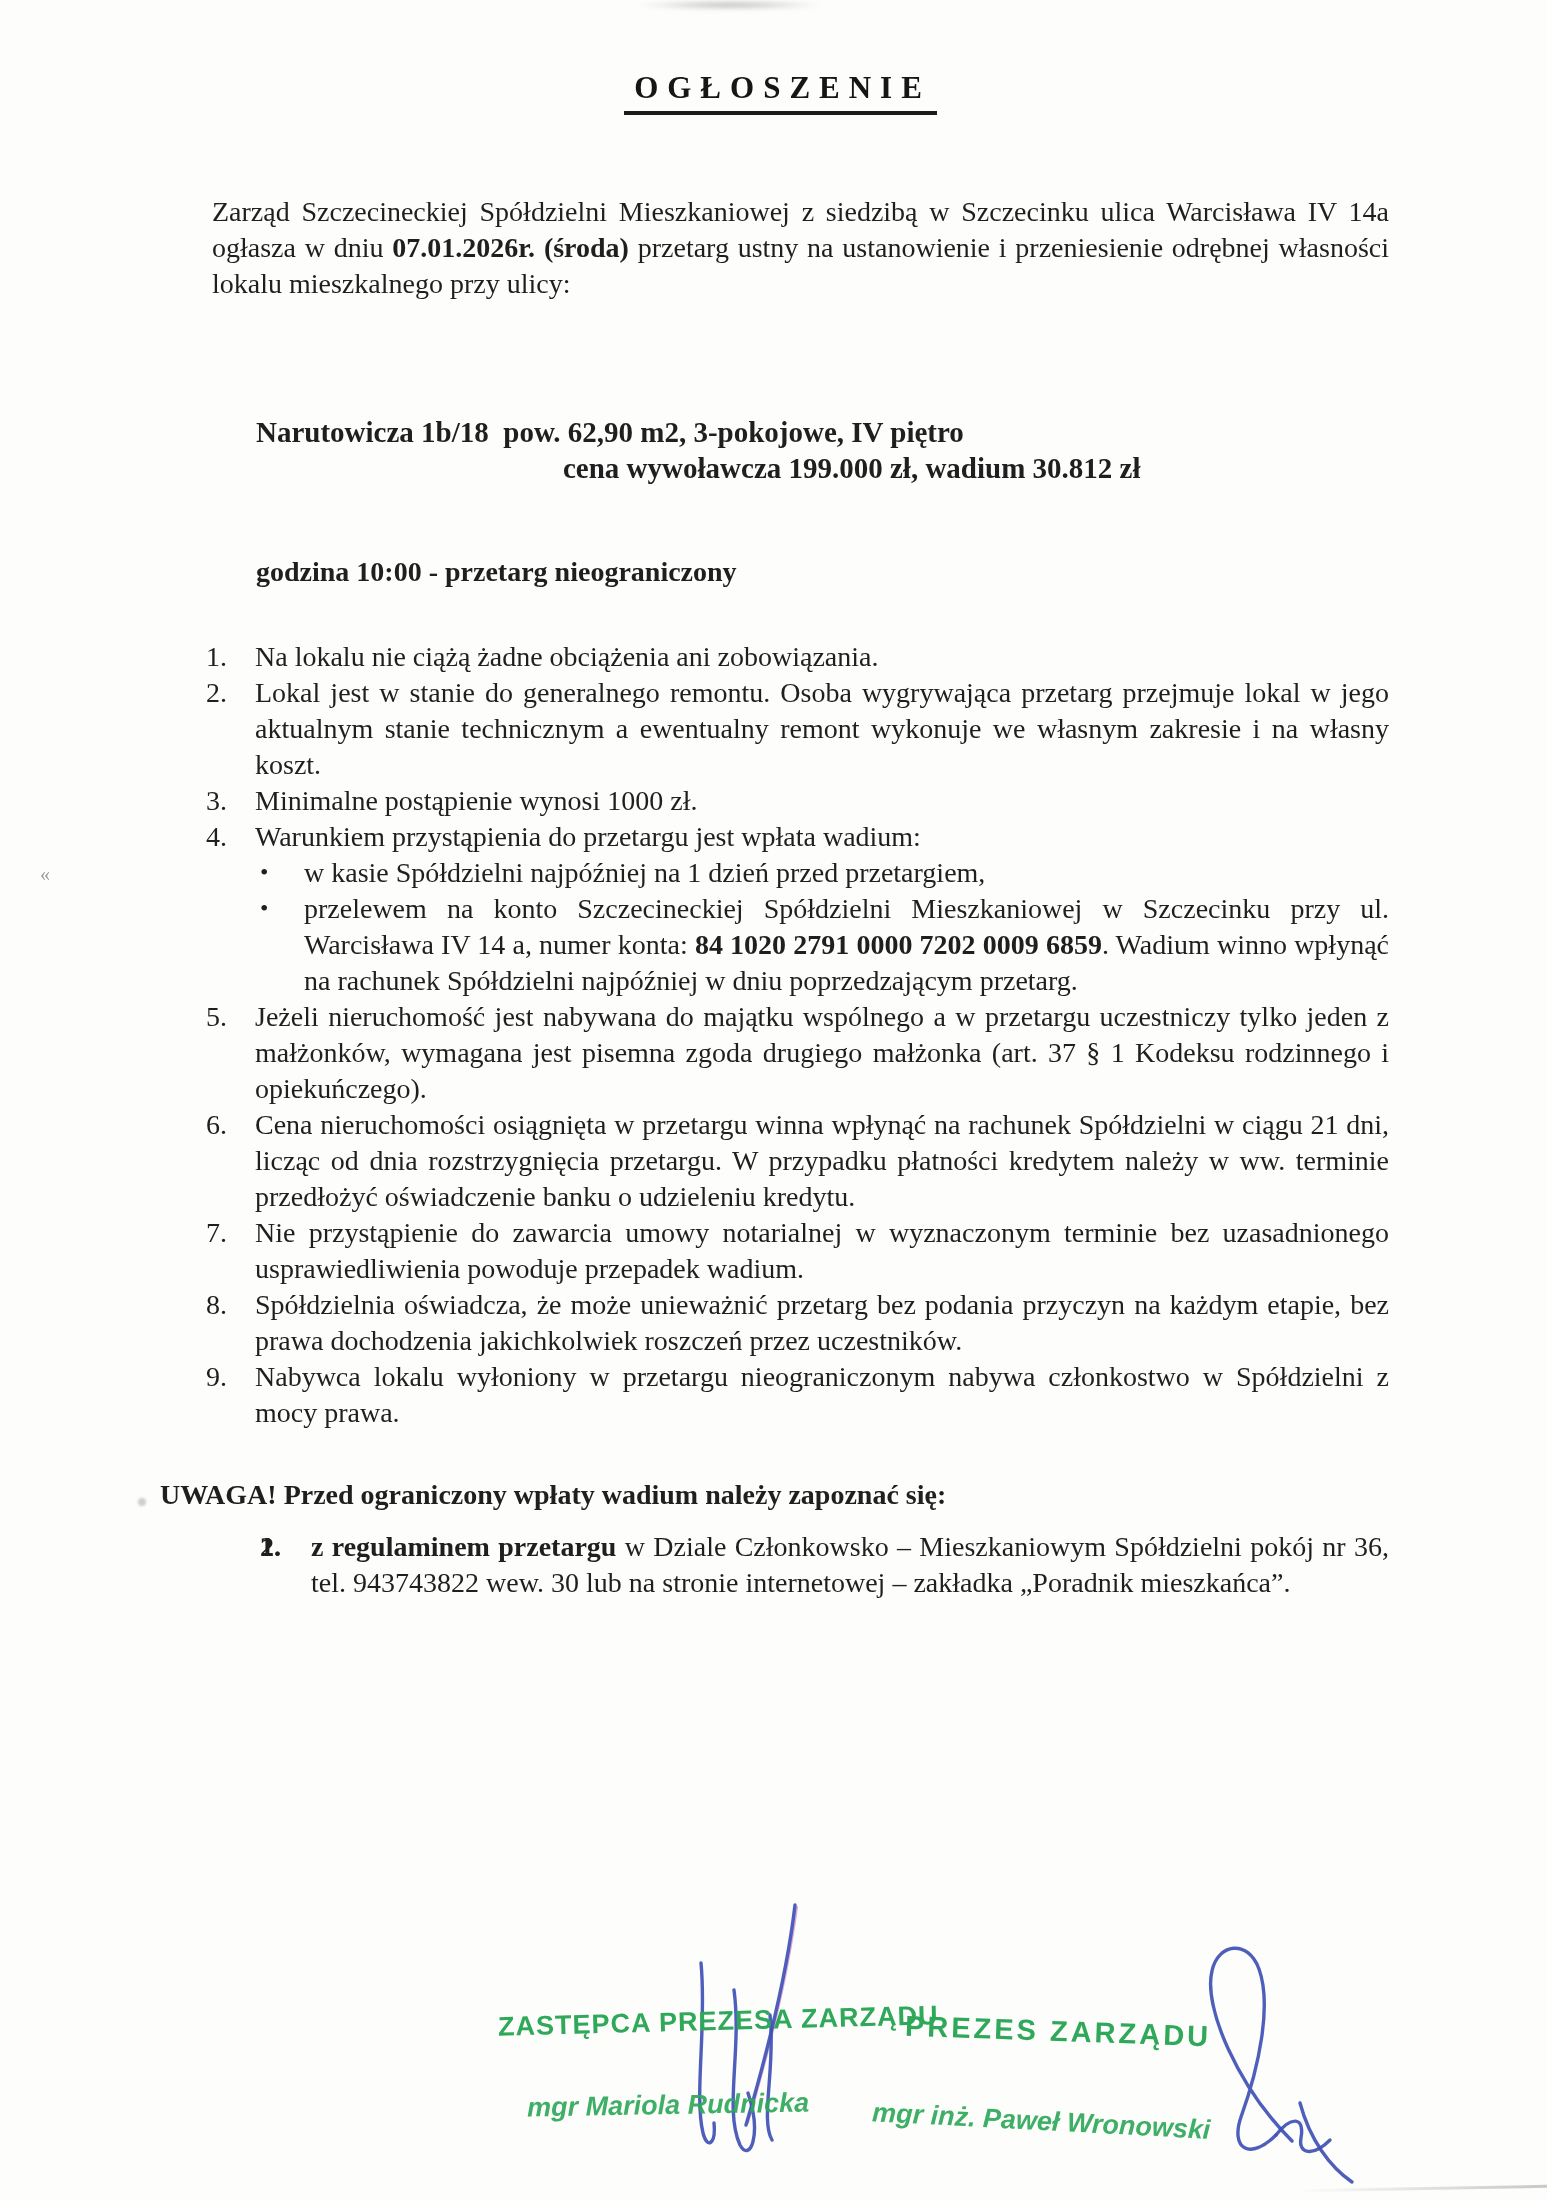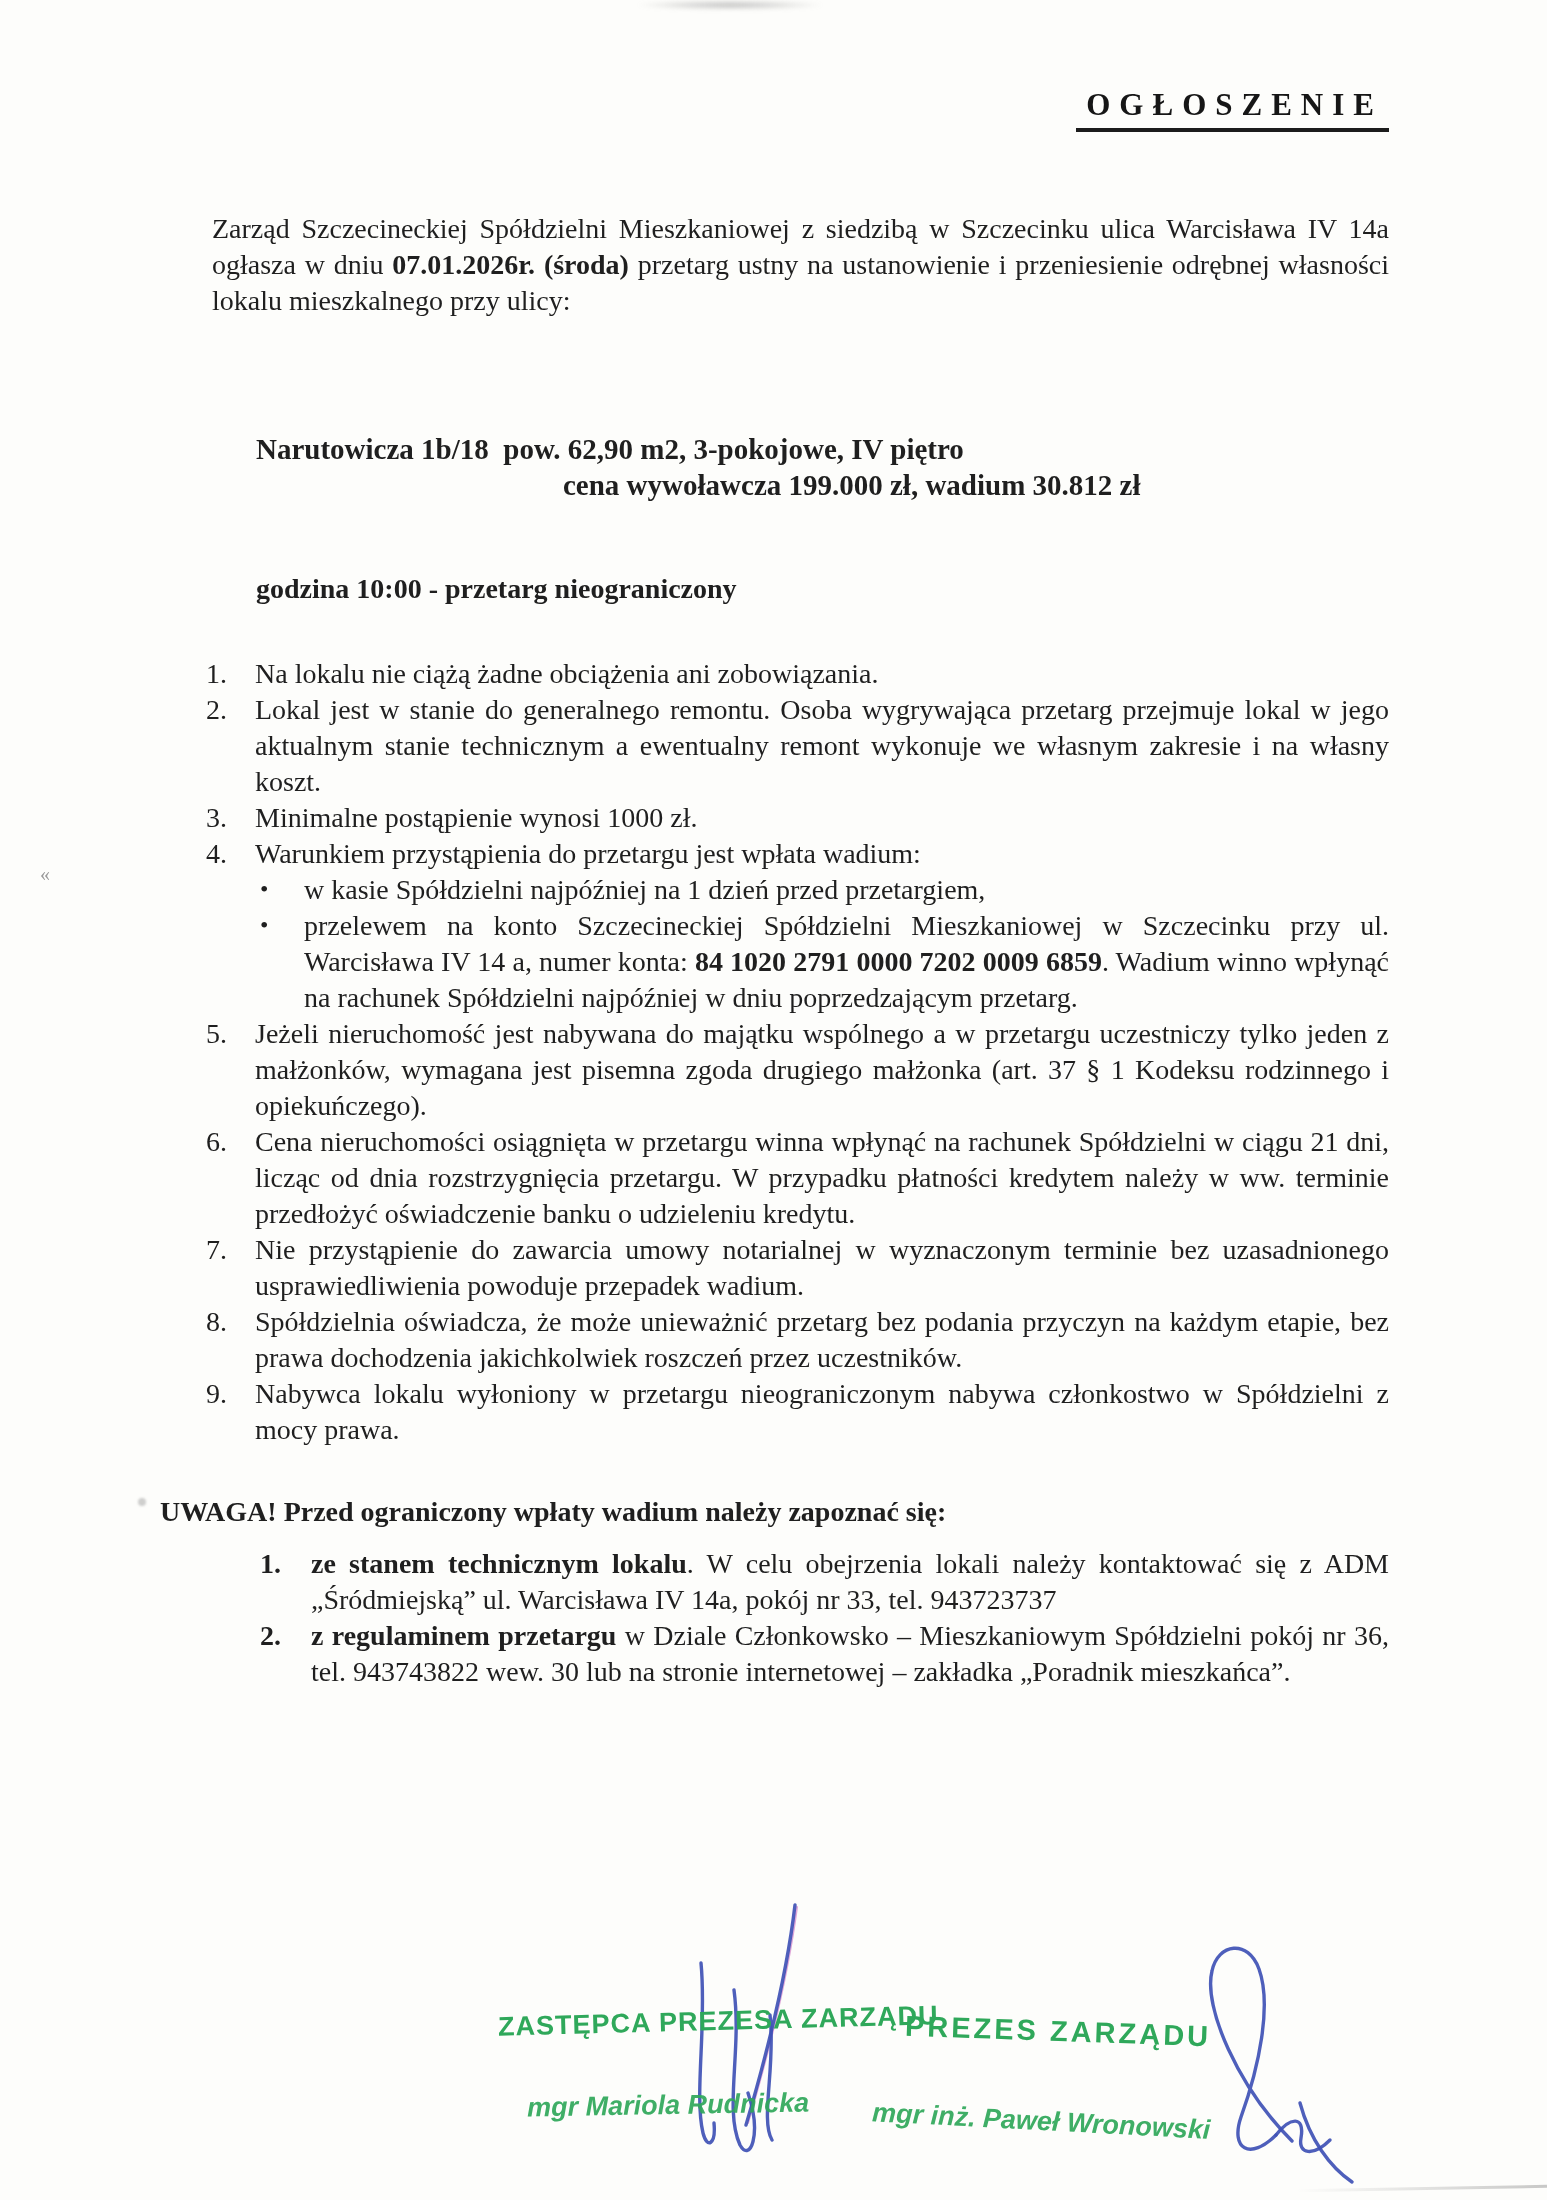--- a/index.html
+++ b/index.html
@@ -7,21 +7,21 @@
     width:1547px;height:2200px;position:relative;overflow:hidden;
     background:#fdfdfb;color:#1f1f1f;
     font-family:"Liberation Serif","DejaVu Serif",serif;
     font-size:28px;line-height:36px;
   }
   .page{
     position:absolute;inset:0;box-sizing:border-box;
     padding:70px 158px 0 212px;
   }
   
-  .title-wrap{text-align:right;margin-left:-40px;margin-top:17px;}
+  .title-wrap{text-align:center;margin-left:-40px;}
   .doc-title{
     display:inline-block;font-weight:bold;font-size:31px;letter-spacing:9px;
     border-bottom:4px solid #1c1c1c;padding:0 6px 5px 10px;color:#161616;
   }
   
   .intro{margin:79px 0 0 0;text-align:justify;}
   .offer{margin-top:112px;font-weight:bold;font-size:29px;}
   .offer-line1{padding-left:44px;white-space:pre-wrap;}
   .offer-line2{padding-left:351px;}
   .sched-a{margin-top:48px;padding-left:44px;text-align:justify;}
@@ -92,21 +92,21 @@
       <div class="cond-item"><span class="cond-num">5.</span><span><span>Jeżeli nieruchomość jest nabywana do majątku wspólnego a w przetargu uczestniczy tylko jeden z małżonków, wymagana jest pisemna zgoda drugiego małżonka (art. 37 § 1 Kodeksu rodzinnego i opiekuńczego).</span></span></div>
       <div class="cond-item"><span class="cond-num">6.</span><span><span>Cena nieruchomości osiągnięta w przetargu winna wpłynąć na rachunek Spółdzielni w ciągu 21 dni, licząc od dnia rozstrzygnięcia przetargu. W przypadku płatności kredytem należy w ww. terminie przedłożyć oświadczenie banku o udzieleniu kredytu.</span></span></div>
       <div class="cond-item"><span class="cond-num">7.</span><span><span>Nie przystąpienie do zawarcia umowy notarialnej w wyznaczonym terminie bez uzasadnionego usprawiedliwienia powoduje przepadek wadium.</span></span></div>
       <div class="cond-item"><span class="cond-num">8.</span><span><span>Spółdzielnia oświadcza, że może unieważnić przetarg bez podania przyczyn na każdym etapie, bez prawa dochodzenia jakichkolwiek roszczeń przez uczestników.</span></span></div>
       <div class="cond-item"><span class="cond-num">9.</span><span><span>Nabywca lokalu wyłoniony w przetargu nieograniczonym nabywa członkostwo w Spółdzielni z mocy prawa.</span></span></div>
     </div>
 
   <div class="notice-heading">UWAGA! Przed ograniczony wpłaty wadium należy zapoznać się:</div>
 
   <div class="notice-list">
-      <div class="notice-item"><span class="notice-num">1.</span><span><b>ze stanem technicznym lokalu</b><span>. W celu obejrzenia lokali należy kontaktować się z ADM „Śródmiejską” ul. Warcisława IV 14a, pokój nr 33, tel. 943723737</span></span></div>
+      <div class="notice-item"><span class="notice-num">1.</span></div>
       <div class="notice-item"><span class="notice-num">2.</span><span><b>z regulaminem przetargu</b><span> w Dziale Członkowsko – Mieszkaniowym Spółdzielni pokój nr 36, tel. 943743822 wew. 30 lub na stronie internetowej – zakładka „Poradnik mieszkańca”.</span></span></div>
     </div>
 
 </div>
 
 <div class="signatures">
   <svg class="pen" viewBox="0 0 1547 265" aria-hidden="true">
 
     <g>
       <path class="fringe" d="M797,-28 C788,40 768,120 748,188"></path>

